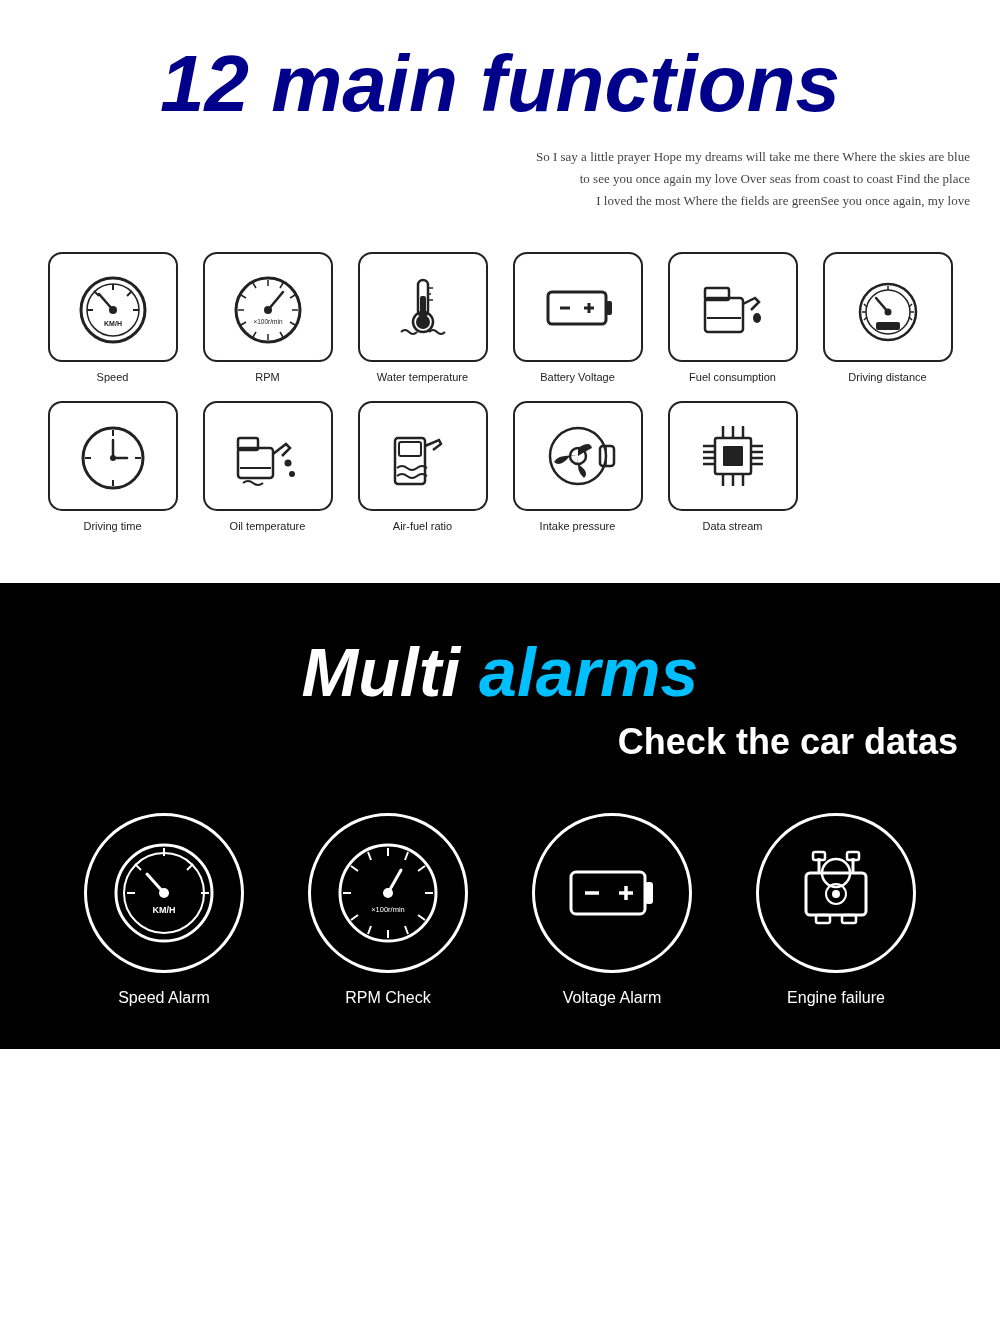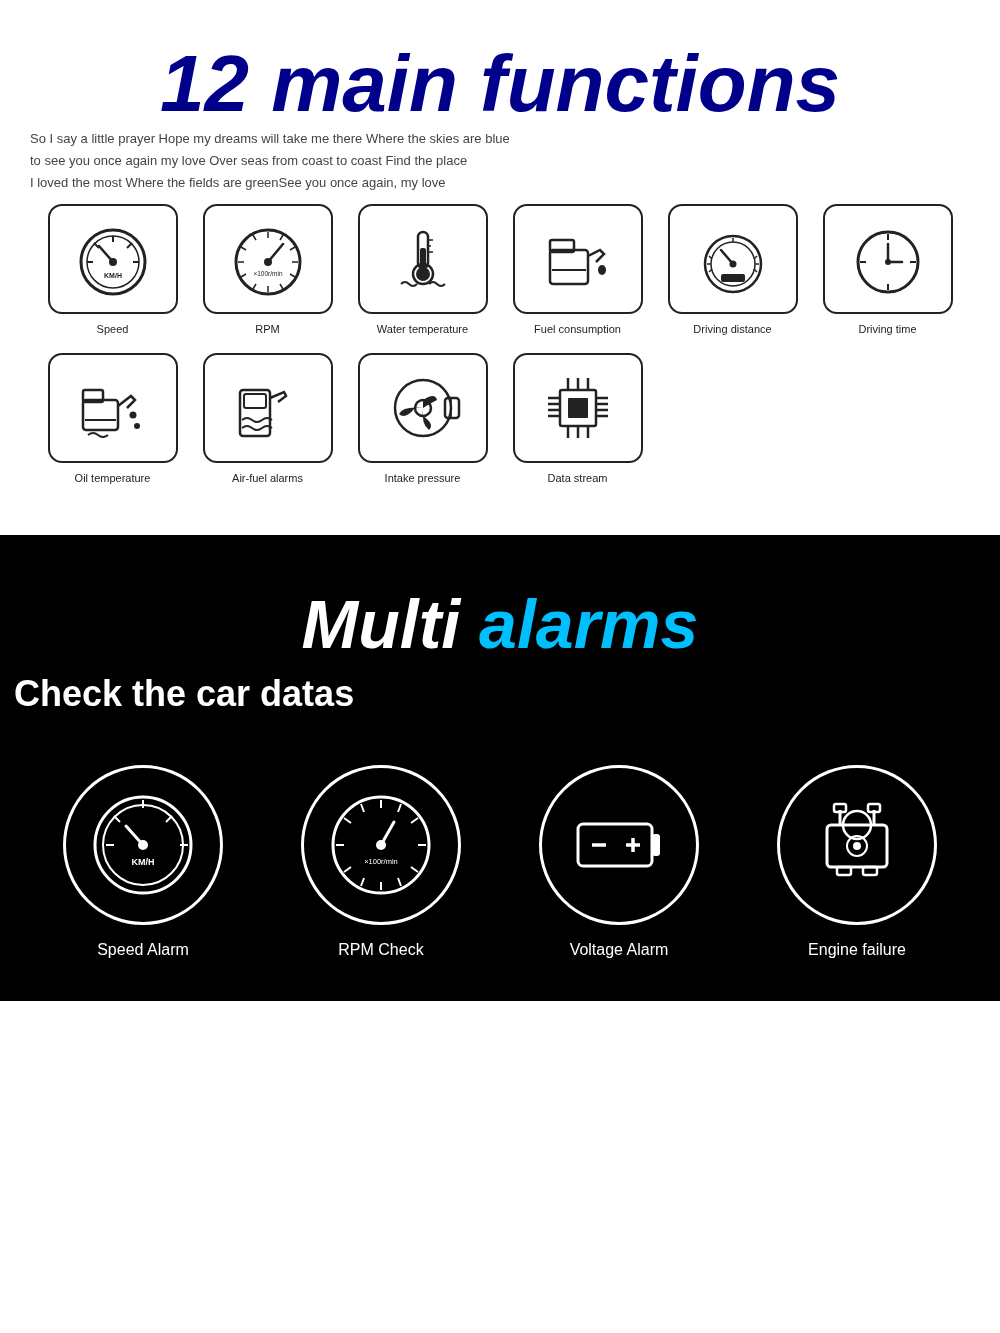--- a/index.html
+++ b/index.html
@@ -14,28 +14,31 @@
       background: #fff;
       padding: 40px 30px 30px;
     }
 
     .main-title {
       font-size: 80px;
       font-weight: 900;
       color: #00008B;
       text-align: center;
       line-height: 1.1;
+      margin-bottom: 18px;
       font-style: italic;
     }
 
     .subtitle-text {
-      text-align: left;
+      text-align: right;
       font-size: 13px;
       color: #444;
       line-height: 1.7;
+      margin-bottom: 30px;
+      font-family: Liberation Serif, serif;
     }
 
     
     .icon-grid {
       display: grid;
       grid-template-columns: repeat(6, 1fr);
       gap: 16px 10px;
       padding: 10px 10px;
     }
 
@@ -65,42 +68,42 @@
     .icon-label {
       font-size: 11px;
       color: #222;
       text-align: center;
       line-height: 1.3;
     }
 
     
     .bottom-section {
       background: #000;
-      padding: 50px 14px 40px;
+      padding: 50px 42px 40px;
       margin-top: 10px;
     }
 
     .multi-alarms-title {
       text-align: center;
       font-size: 68px;
       font-weight: 900;
       font-style: italic;
       margin-bottom: 10px;
     }
 
     .multi-white {
       color: #fff;
     }
 
     .multi-blue {
       color: #00BFFF;
     }
 
     .check-subtitle {
-      text-align: left;
+      text-align: right;
       color: #fff;
       font-size: 36px;
       font-weight: 600;
       margin-bottom: 50px;
     }
 
     .alarm-grid {
       display: flex;
       justify-content: space-around;
       align-items: flex-start;
@@ -214,20 +217,36 @@
           <path d="M46 62 Q50 58 54 62 Q58 66 62 62" fill="none" stroke="#222" stroke-width="2"></path>
 
           <line x1="45" y1="18" x2="50" y2="18" stroke="#222" stroke-width="1.5"></line>
           <line x1="45" y1="24" x2="48" y2="24" stroke="#222" stroke-width="1.5"></line>
           <line x1="45" y1="30" x2="50" y2="30" stroke="#222" stroke-width="1.5"></line>
         </svg>
       </div>
       <span class="icon-label">Water temperature</span>
     </div>
 
+    <div class="icon-item">
+      <div class="icon-box">
+        <svg viewBox="0 0 80 75">
+
+          <rect x="10" y="22" width="58" height="32" rx="4" fill="none" stroke="#222" stroke-width="3"></rect>
+
+          <rect x="68" y="31" width="6" height="14" rx="2" fill="#222"></rect>
+
+          <line x1="22" y1="38" x2="32" y2="38" stroke="#222" stroke-width="3"></line>
+
+          <line x1="46" y1="38" x2="56" y2="38" stroke="#222" stroke-width="3"></line>
+          <line x1="51" y1="33" x2="51" y2="43" stroke="#222" stroke-width="3"></line>
+        </svg>
+      </div>
+      <span class="icon-label">Battery Voltage</span>
+    </div>
 
     <div class="icon-item">
       <div class="icon-box">
         <svg viewBox="0 0 80 75">
 
           <rect x="12" y="28" width="38" height="34" rx="3" fill="none" stroke="#222" stroke-width="2.5"></rect>
 
           <path d="M50 34 L62 28 L66 32 L58 40" fill="none" stroke="#222" stroke-width="2.5"></path>
 
           <rect x="12" y="18" width="24" height="12" rx="2" fill="none" stroke="#222" stroke-width="2.5"></rect>
@@ -311,21 +330,21 @@
 
           <rect x="12" y="20" width="30" height="46" rx="3" fill="none" stroke="#222" stroke-width="2.5"></rect>
 
           <path d="M42 28 L56 22 L58 26 L50 32" fill="none" stroke="#222" stroke-width="2.5"></path>
           <rect x="16" y="24" width="22" height="14" rx="2" fill="none" stroke="#222" stroke-width="2"></rect>
 
           <path d="M14 50 Q19 46 24 50 Q29 54 34 50 Q39 46 44 50" fill="none" stroke="#222" stroke-width="2"></path>
           <path d="M14 58 Q19 54 24 58 Q29 62 34 58 Q39 54 44 58" fill="none" stroke="#222" stroke-width="2"></path>
         </svg>
       </div>
-      <span class="icon-label">Air-fuel alarms</span>
+      <span class="icon-label">Air-fuel ratio</span>
     </div>
 
 
     <div class="icon-item">
       <div class="icon-box">
         <svg viewBox="0 0 80 75">
 
           <circle cx="40" cy="38" r="28" fill="none" stroke="#222" stroke-width="2.5"></circle>
           <circle cx="40" cy="38" r="8" fill="none" stroke="#222" stroke-width="2.5"></circle>
 

